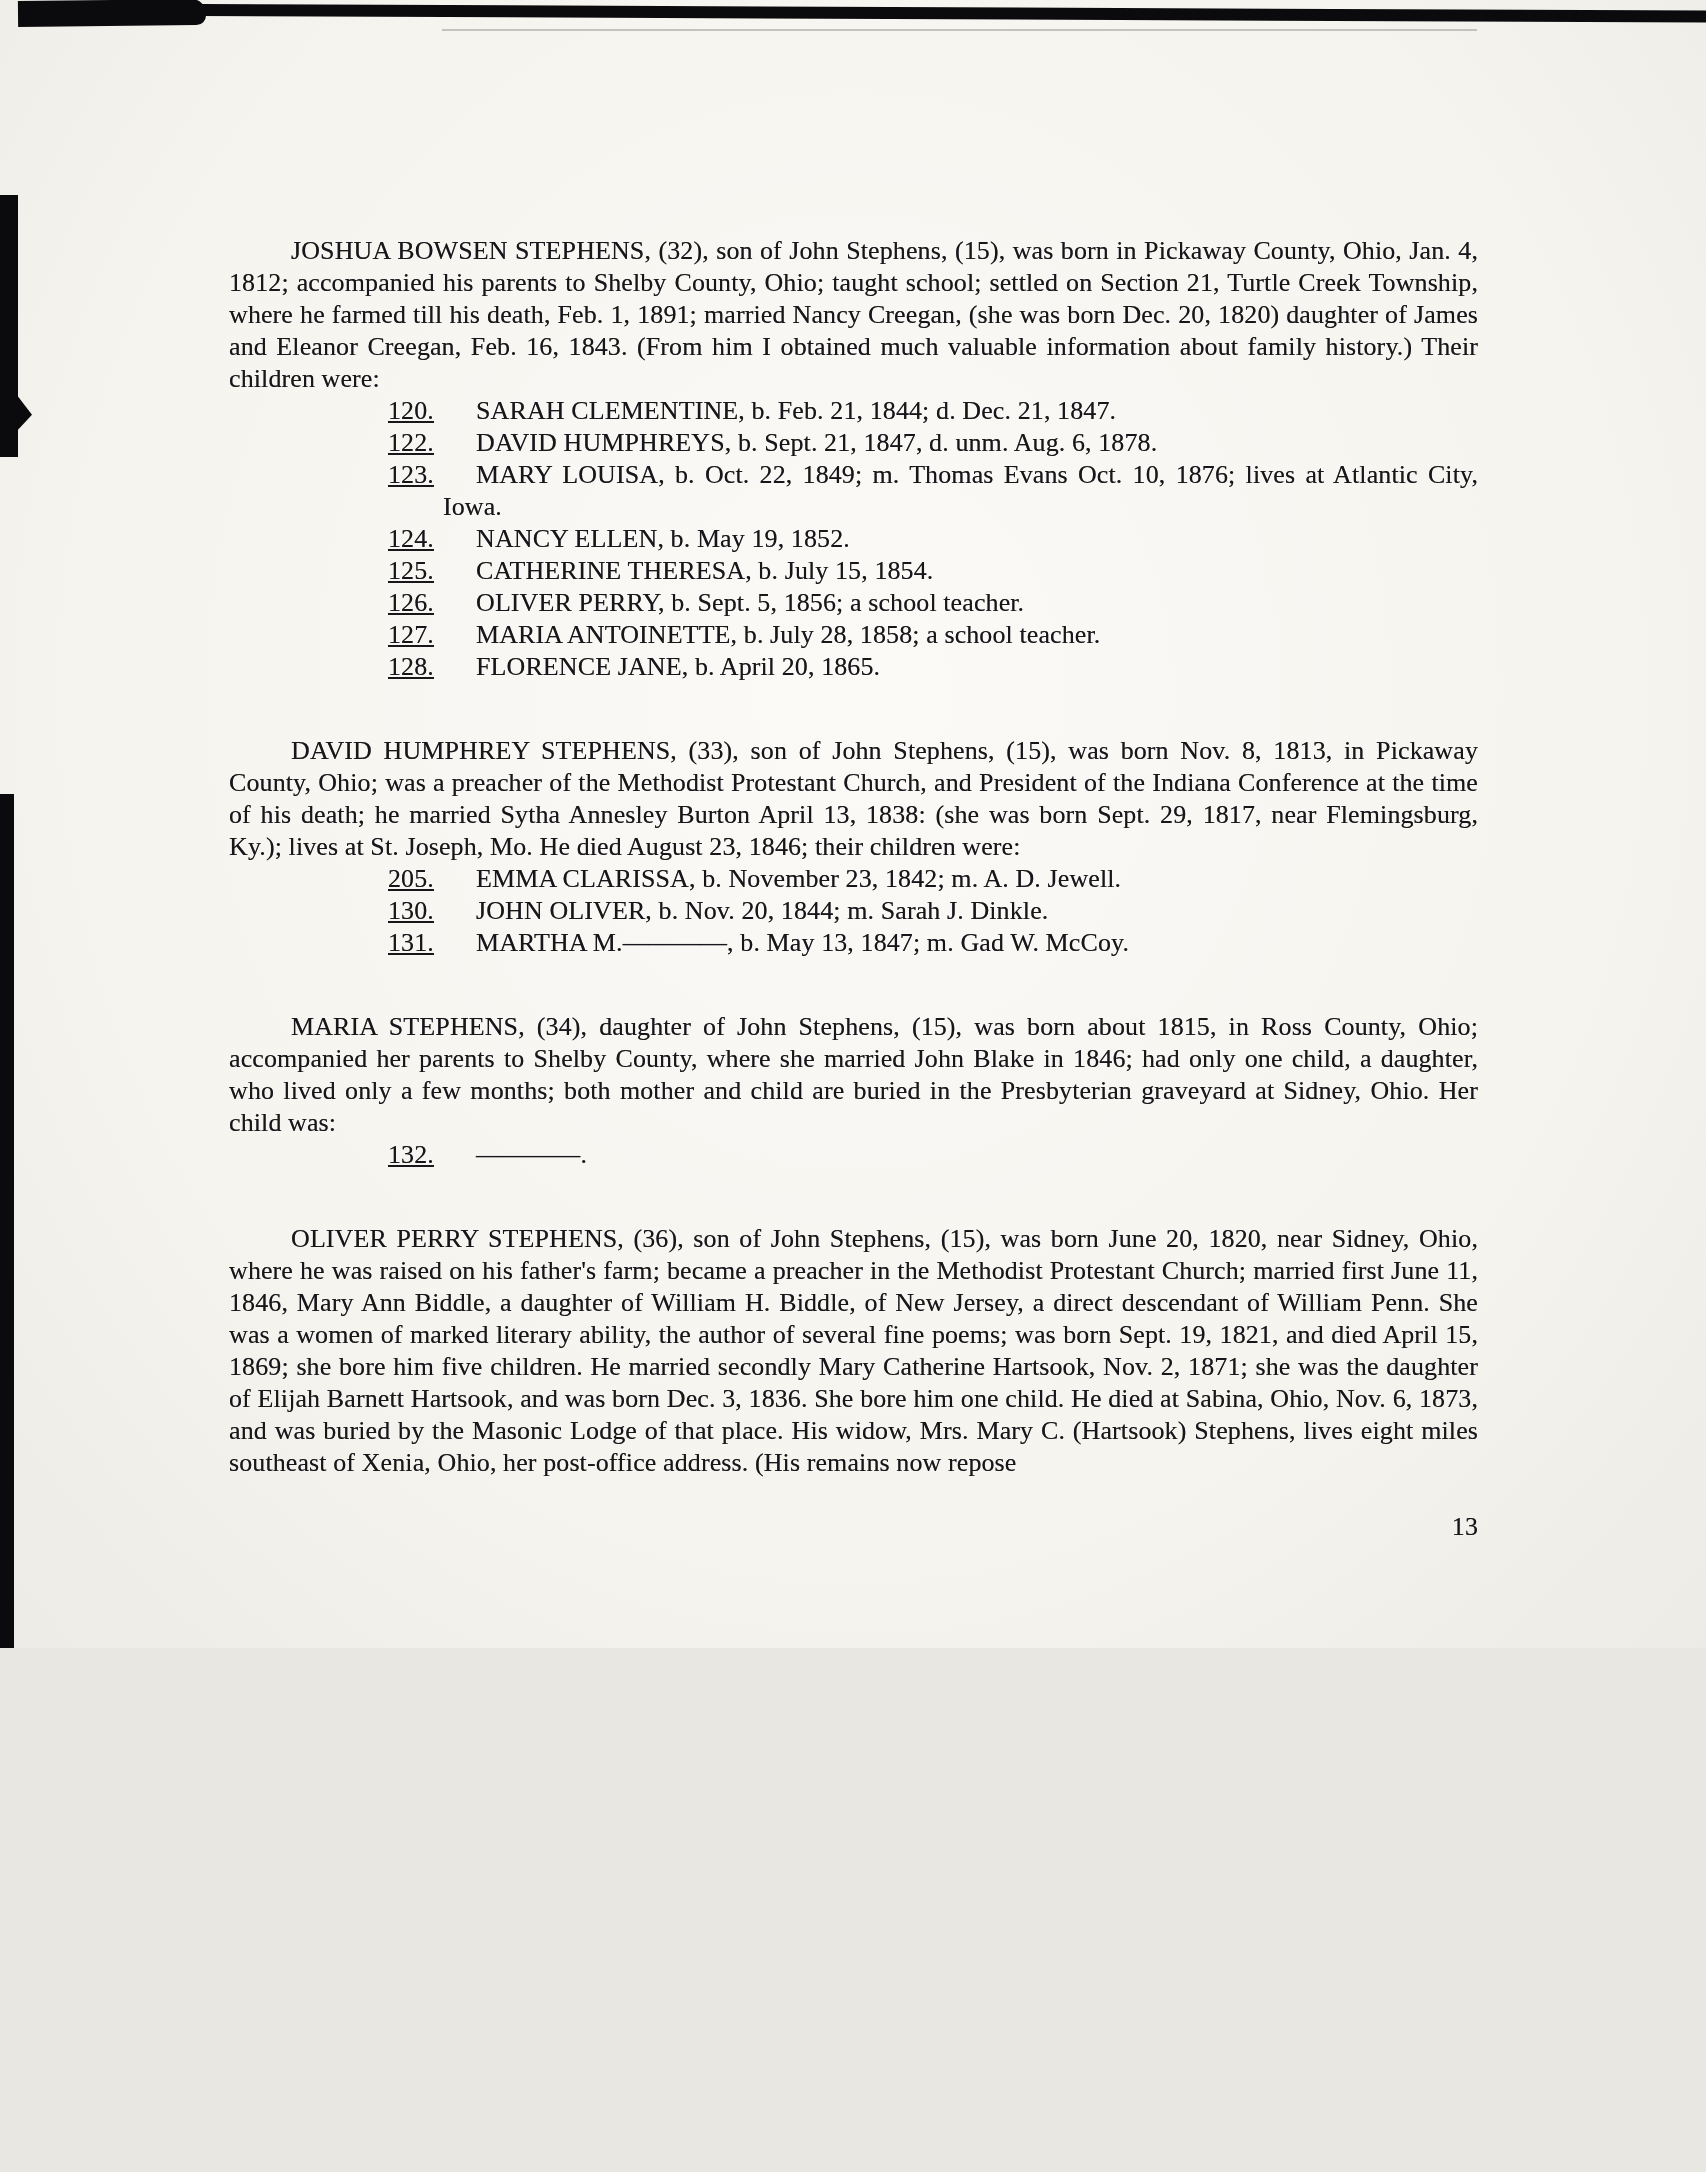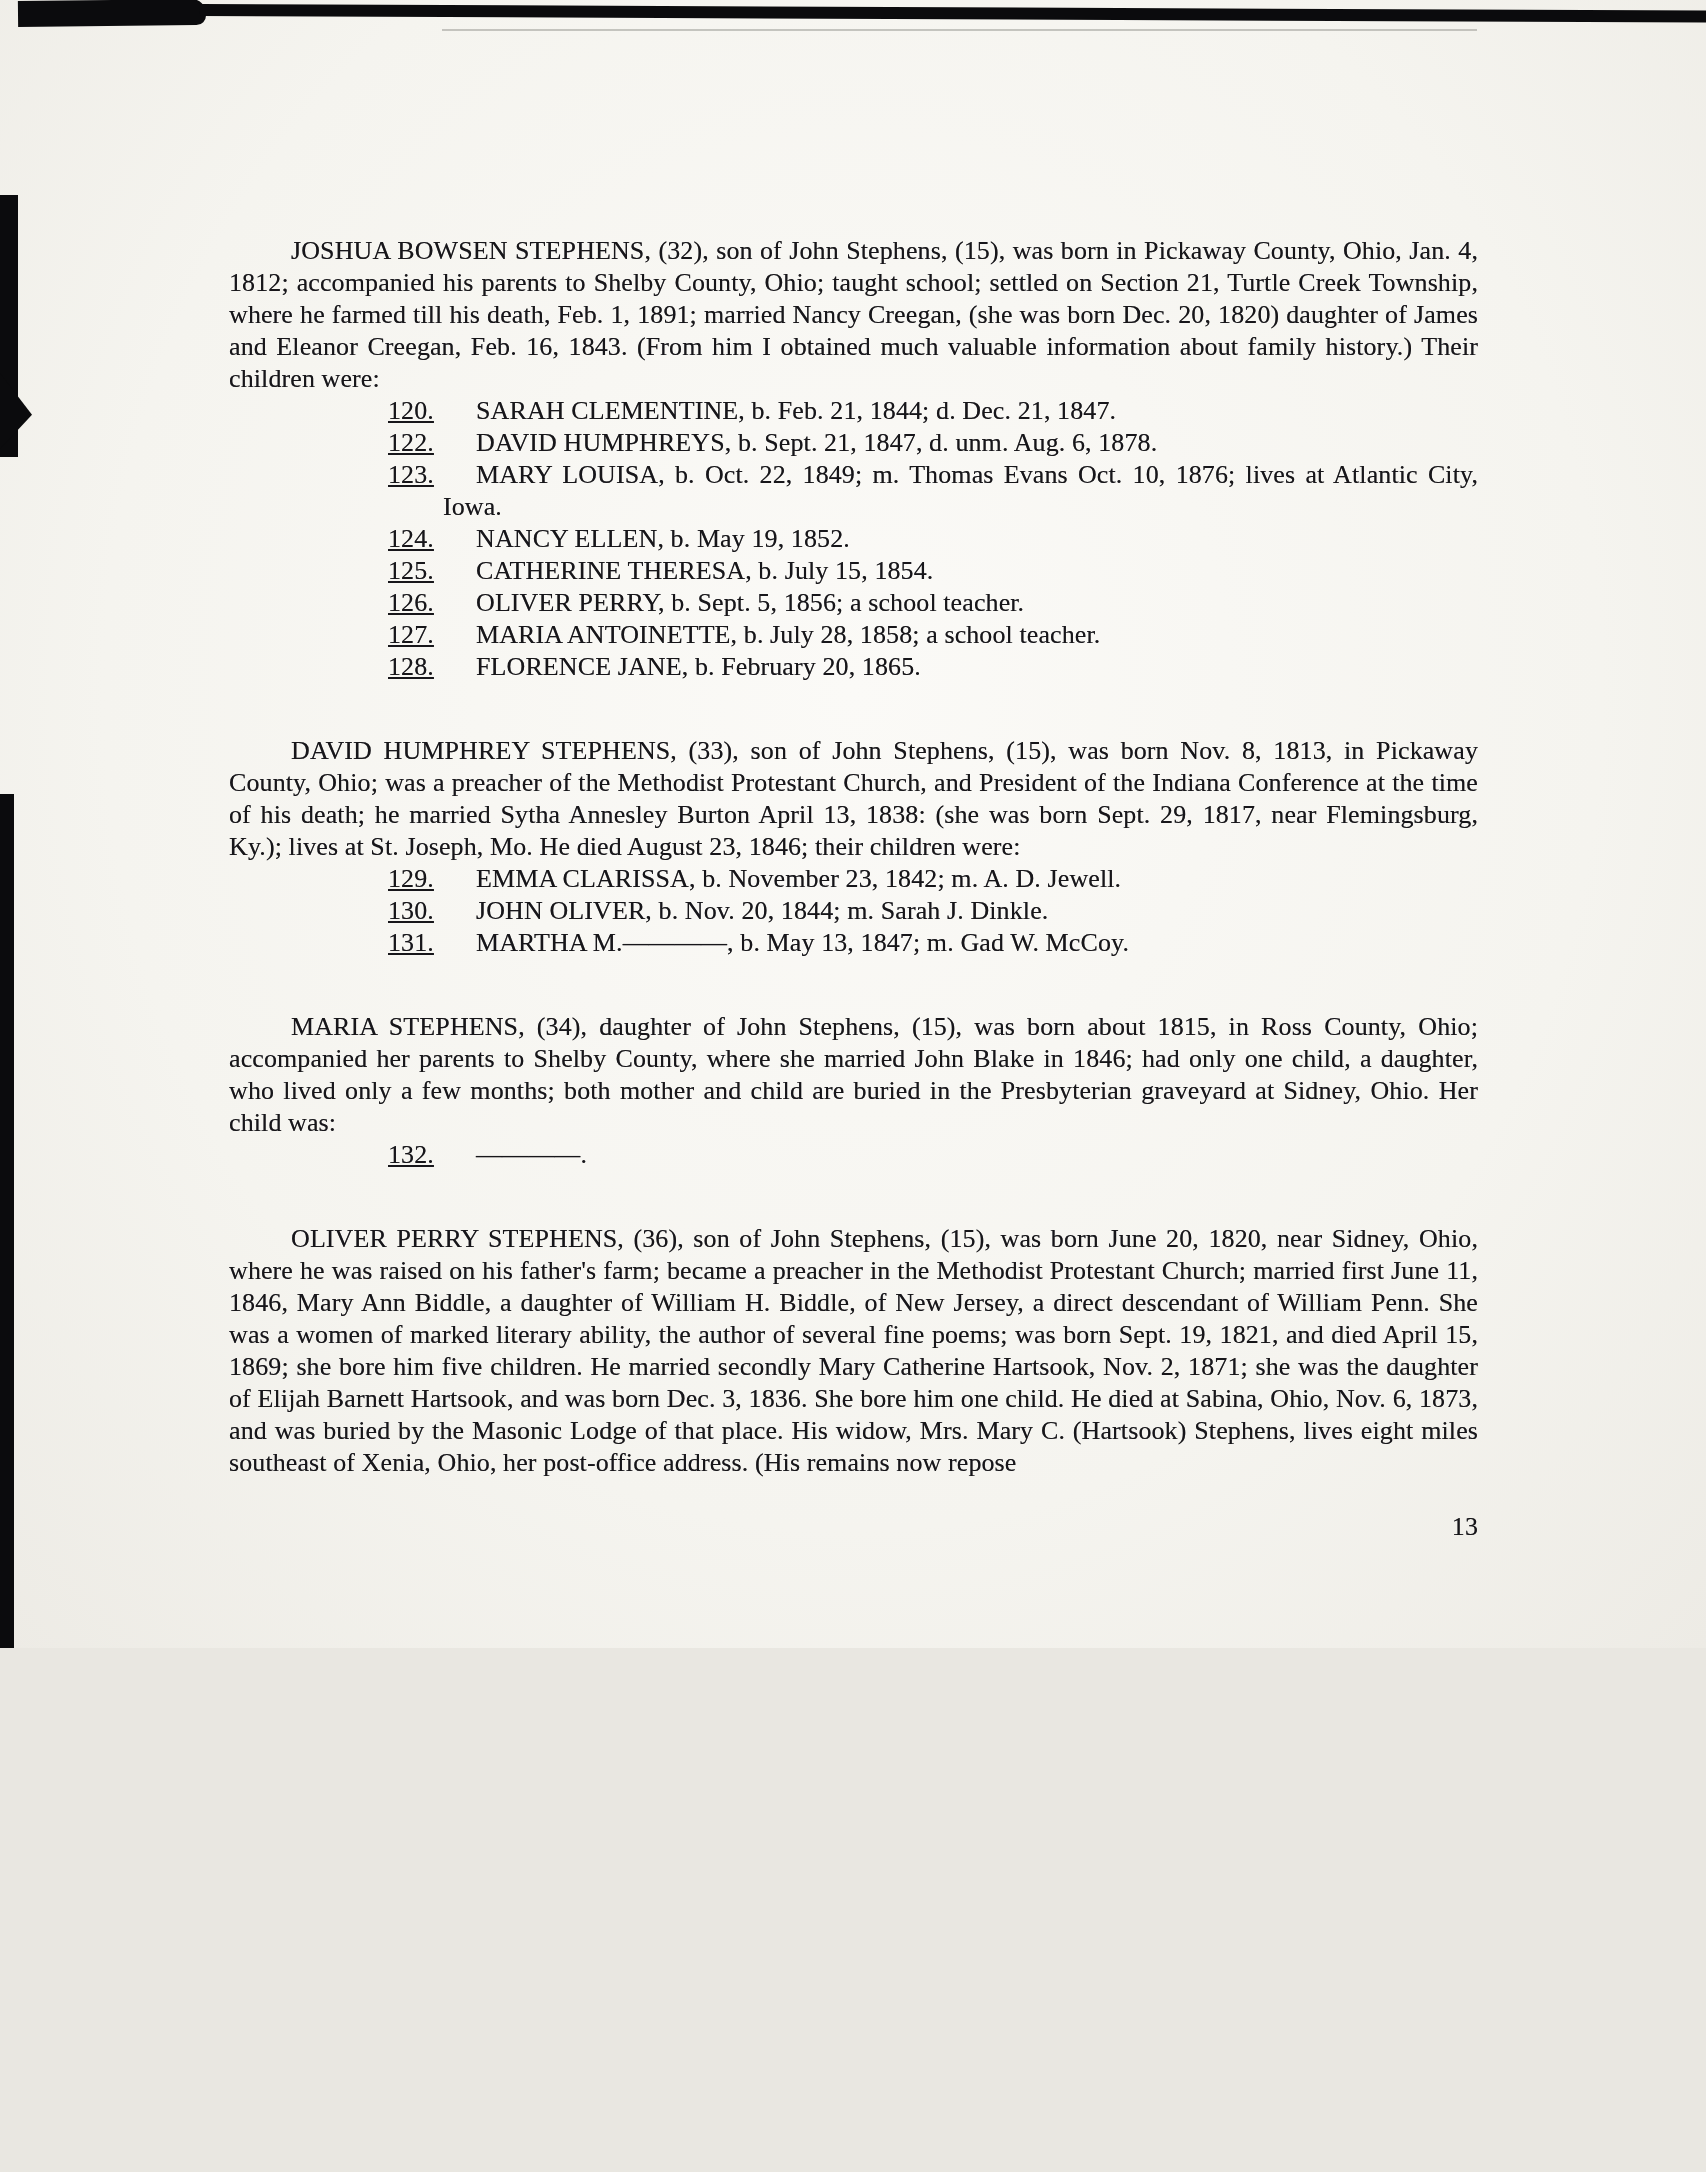--- a/index.html
+++ b/index.html
@@ -56,28 +56,28 @@
     <div class="section first">
       <p class="intro">JOSHUA BOWSEN STEPHENS, (32), son of John Stephens, (15), was born in Pickaway County, Ohio, Jan. 4, 1812; accompanied his parents to Shelby County, Ohio; taught school; settled on Section 21, Turtle Creek Township, where he farmed till his death, Feb. 1, 1891; married Nancy Creegan, (she was born Dec. 20, 1820) daughter of James and Eleanor Creegan, Feb. 16, 1843. (From him I obtained much valuable information about family history.) Their children were:</p>
       <div class="entries">
         <div class="entry"><span class="num">120.</span><span>SARAH CLEMENTINE, b. Feb. 21, 1844; d. Dec. 21, 1847.</span></div>
         <div class="entry"><span class="num">122.</span><span>DAVID HUMPHREYS, b. Sept. 21, 1847, d. unm. Aug. 6, 1878.</span></div>
         <div class="entry"><span class="num">123.</span><span>MARY LOUISA, b. Oct. 22, 1849; m. Thomas Evans Oct. 10, 1876; lives at Atlantic City, Iowa.</span></div>
         <div class="entry"><span class="num">124.</span><span>NANCY ELLEN, b. May 19, 1852.</span></div>
         <div class="entry"><span class="num">125.</span><span>CATHERINE THERESA, b. July 15, 1854.</span></div>
         <div class="entry"><span class="num">126.</span><span>OLIVER PERRY, b. Sept. 5, 1856; a school teacher.</span></div>
         <div class="entry"><span class="num">127.</span><span>MARIA ANTOINETTE, b. July 28, 1858; a school teacher.</span></div>
-        <div class="entry"><span class="num">128.</span><span>FLORENCE JANE, b. February 20, 1865.</span></div>
+        <div class="entry"><span class="num">128.</span><span>FLORENCE JANE, b. April 20, 1865.</span></div>
       </div>
     </div>
 
     <div class="section">
       <p class="intro">DAVID HUMPHREY STEPHENS, (33), son of John Stephens, (15), was born Nov. 8, 1813, in Pickaway County, Ohio; was a preacher of the Methodist Protestant Church, and President of the Indiana Conference at the time of his death; he married Sytha Annesley Burton April 13, 1838: (she was born Sept. 29, 1817, near Flemingsburg, Ky.); lives at St. Joseph, Mo. He died August 23, 1846; their children were:</p>
       <div class="entries">
-        <div class="entry"><span class="num">129.</span><span>EMMA CLARISSA, b. November 23, 1842; m. A. D. Jewell.</span></div>
+        <div class="entry"><span class="num">205.</span><span>EMMA CLARISSA, b. November 23, 1842; m. A. D. Jewell.</span></div>
         <div class="entry"><span class="num">130.</span><span>JOHN OLIVER, b. Nov. 20, 1844; m. Sarah J. Dinkle.</span></div>
         <div class="entry"><span class="num">131.</span><span>MARTHA M.————, b. May 13, 1847; m. Gad W. McCoy.</span></div>
       </div>
     </div>
 
     <div class="section">
       <p class="intro">MARIA STEPHENS, (34), daughter of John Stephens, (15), was born about 1815, in Ross County, Ohio; accompanied her parents to Shelby County, where she married John Blake in 1846; had only one child, a daughter, who lived only a few months; both mother and child are buried in the Presbyterian graveyard at Sidney, Ohio. Her child was:</p>
       <div class="entries">
         <div class="entry"><span class="num">132.</span><span>————.</span></div>
       </div>

